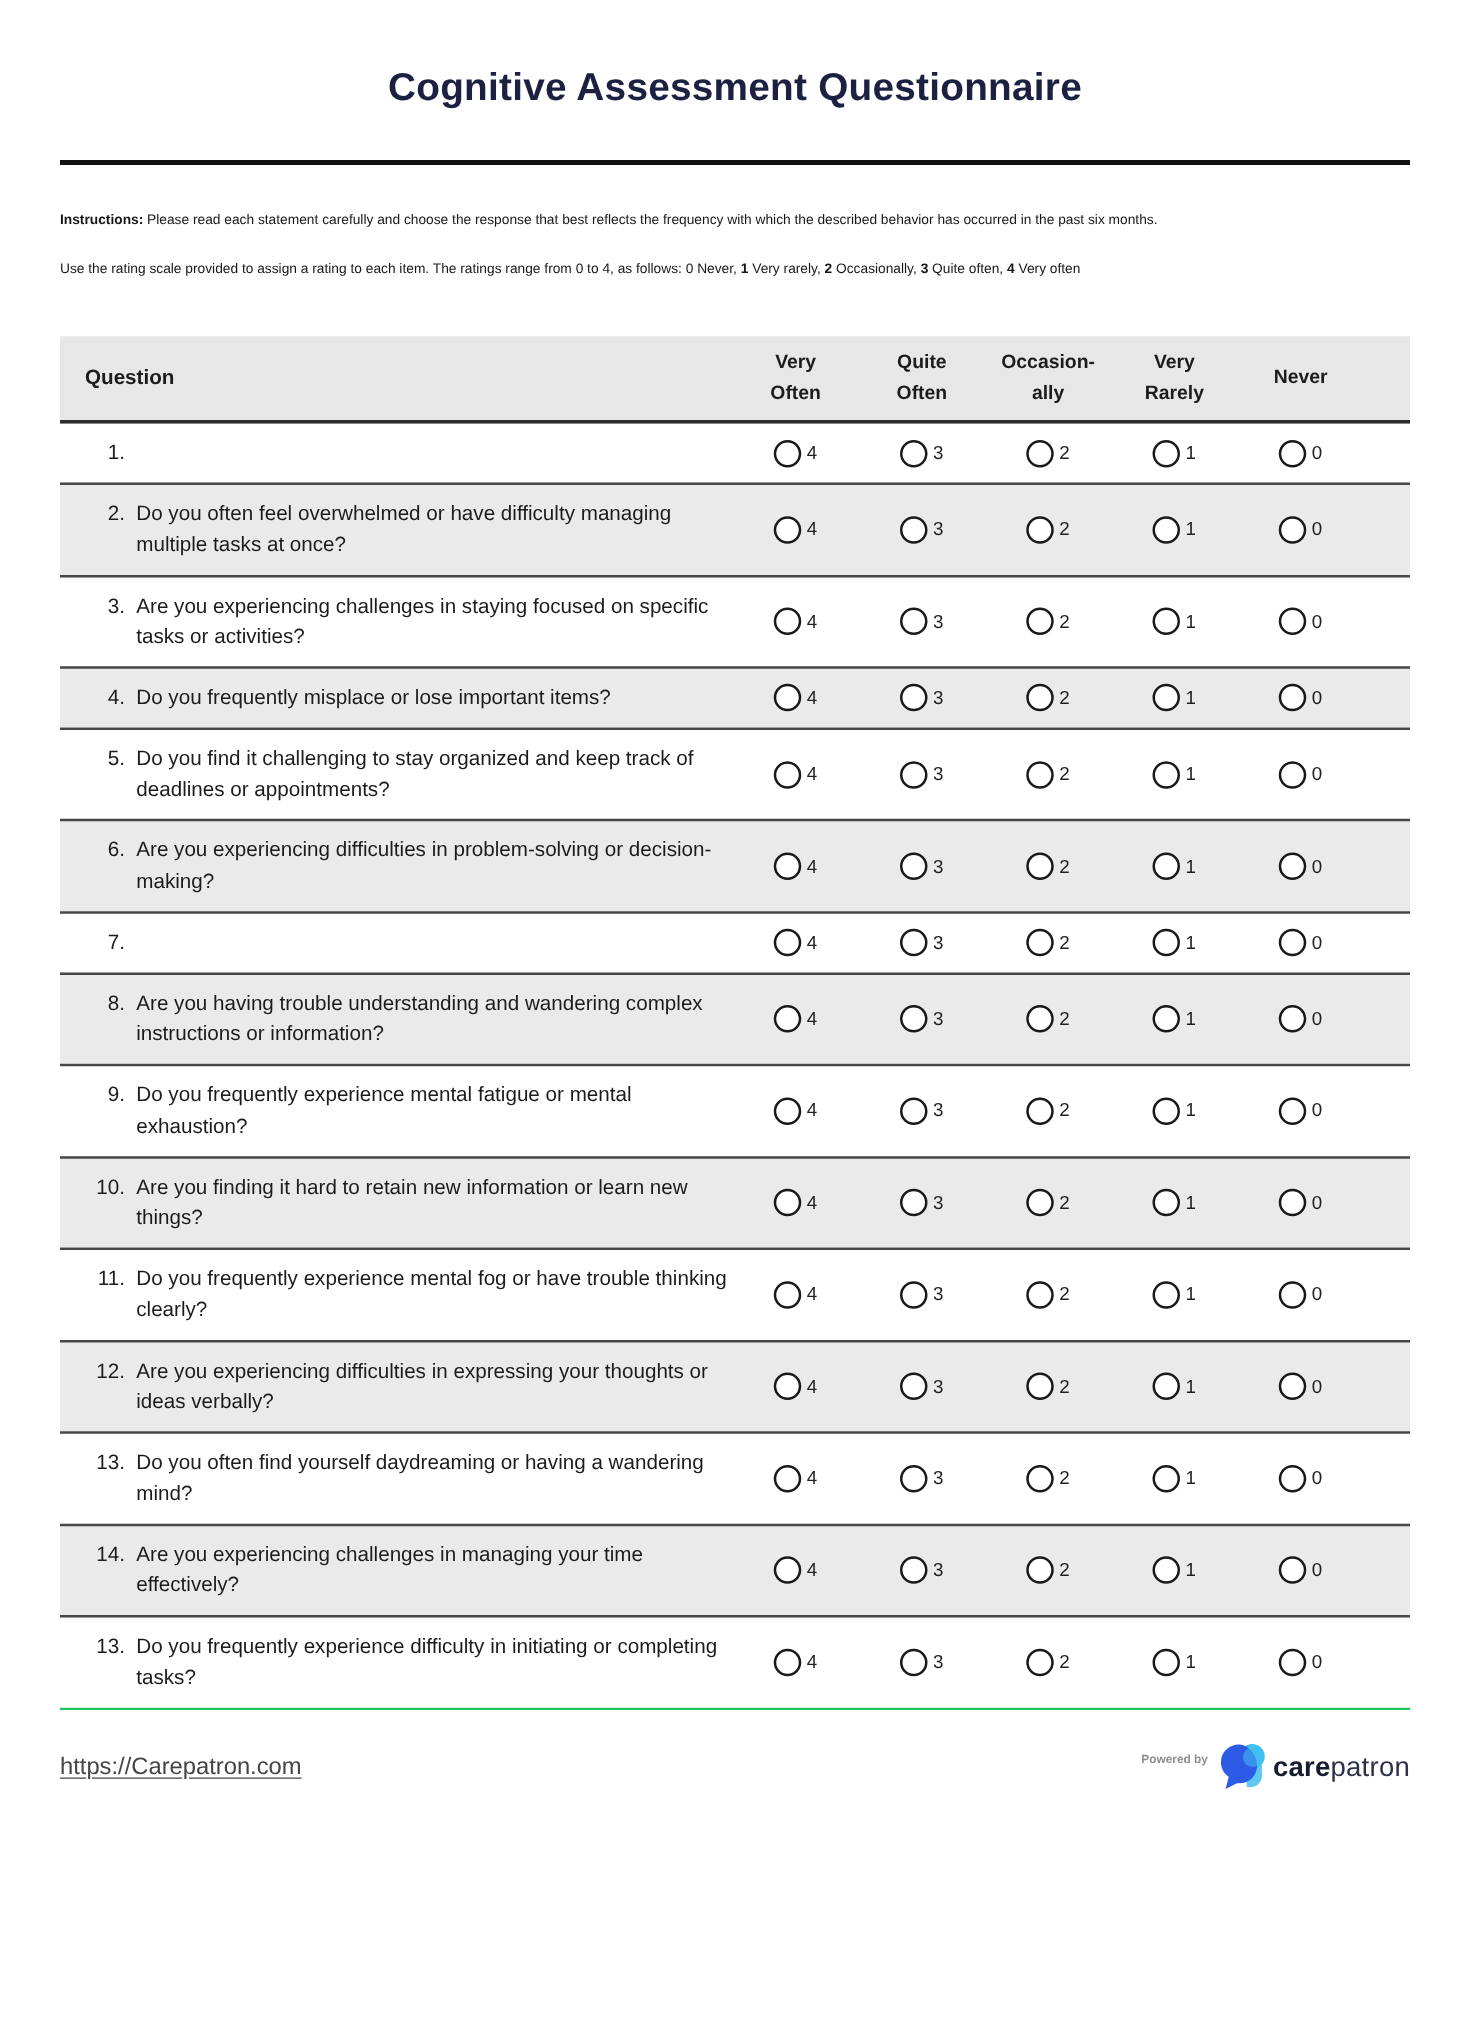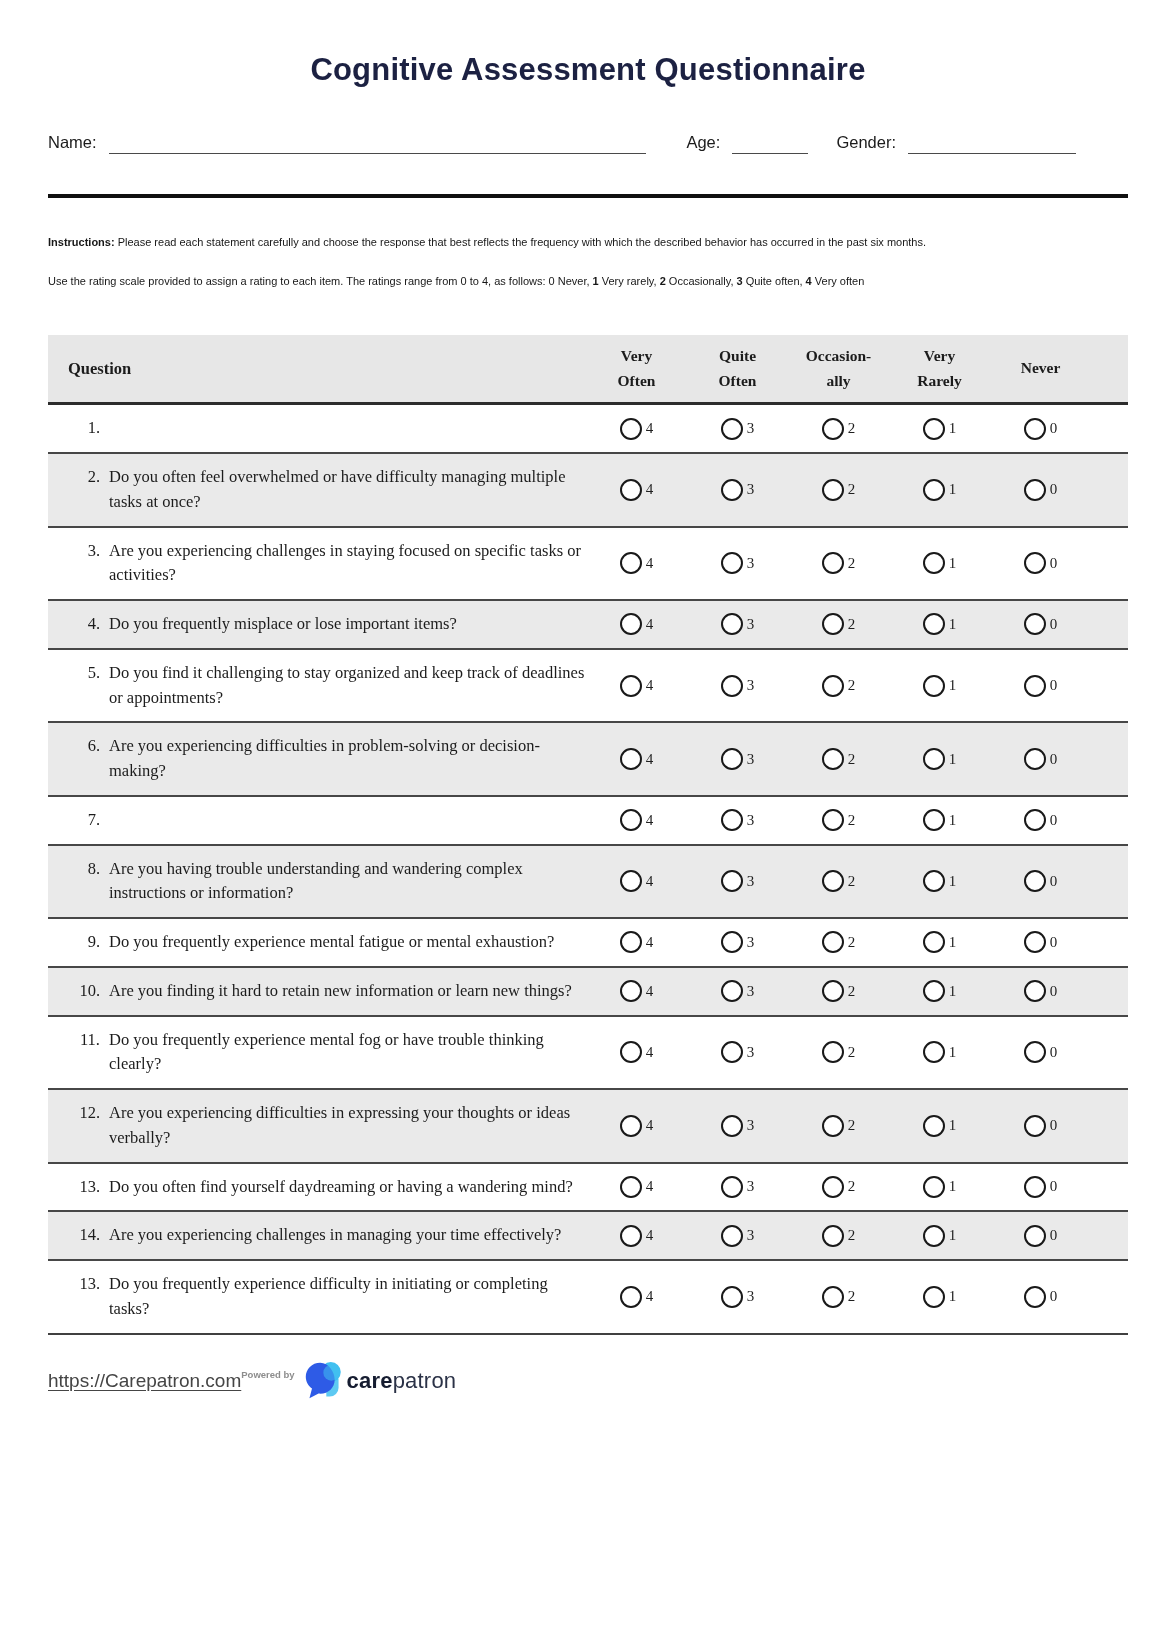--- a/index.html
+++ b/index.html
@@ -52,21 +52,21 @@
     margin-top: 36px;
     font-size: 11px;
     line-height: 1.58;
     max-width: 1012px;
     color: #171717;
   }
   .para + .para { margin-top: 22px; }
   .para b { font-weight: bold; }
 
   
-  .qtable { margin-top: 44px; border-bottom: 2px solid #404040; font-family: Liberation Serif, serif; }
+  .qtable { margin-top: 44px; border-bottom: 2px solid #22c55e; }
   .thead {
     display: flex;
     align-items: center;
     background: #e7e7e7;
     border-bottom: 3px solid #2c2c2c;
     padding: 9px 0;
     min-height: 60px;
   }
   .th-question {
     flex: 1;
@@ -123,21 +123,21 @@
     flex: none;
     cursor: pointer;
   }
   .rating-num { font-size: 15px; color: #1f1f1f; }
 
   
   .footer {
     margin-top: 26px;
     display: flex;
     align-items: center;
-    justify-content: flex-start;
+    justify-content: space-between;
   }
   .footer-link {
     font-size: 19px;
     color: #454545;
     text-decoration: underline;
     text-underline-offset: 3px;
     cursor: pointer;
   }
   .brand { display: flex; align-items: center; }
   .powered-by {
@@ -152,28 +152,20 @@
   .wordmark .wm-bold { font-weight: bold; }
   .wordmark .wm-reg { font-weight: normal; color: #2b3247; }
 </style>
 </head>
 <body>
 
 <div class="page">
 
   <h1 class="title">Cognitive Assessment Questionnaire</h1>
 
-  <div class="fields-row">
-    <span class="field-label">Name:</span>
-    <span class="field-line line-name"></span>
-    <span class="field-label">Age:</span>
-    <span class="field-line line-age"></span>
-    <span class="field-label">Gender:</span>
-    <span class="field-line line-gender"></span>
-  </div>
 
   <hr class="top-rule">
 
   <p class="para"><b>Instructions: </b><span>Please read each statement carefully and choose the response that best reflects the frequency with which the described behavior has occurred in the past six months.</span></p>
   <p class="para"><span>Use the rating scale provided to assign a rating to each item. The ratings range from 0 to 4, as follows: 0 Never, </span><b>1</b><span> Very rarely, </span><b>2</b><span> Occasionally, </span><b>3</b><span> Quite often, </span><b>4</b><span> Very often</span></p>
 
   <div class="qtable">
     <div class="thead">
       <div class="th-question">Question</div>
 

